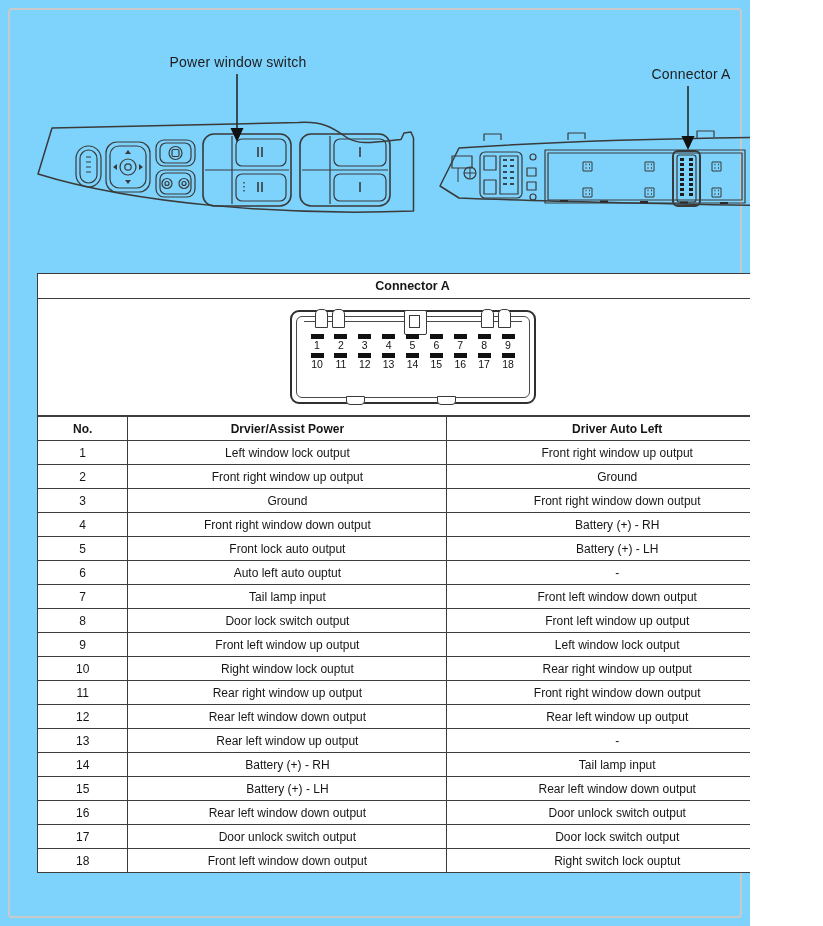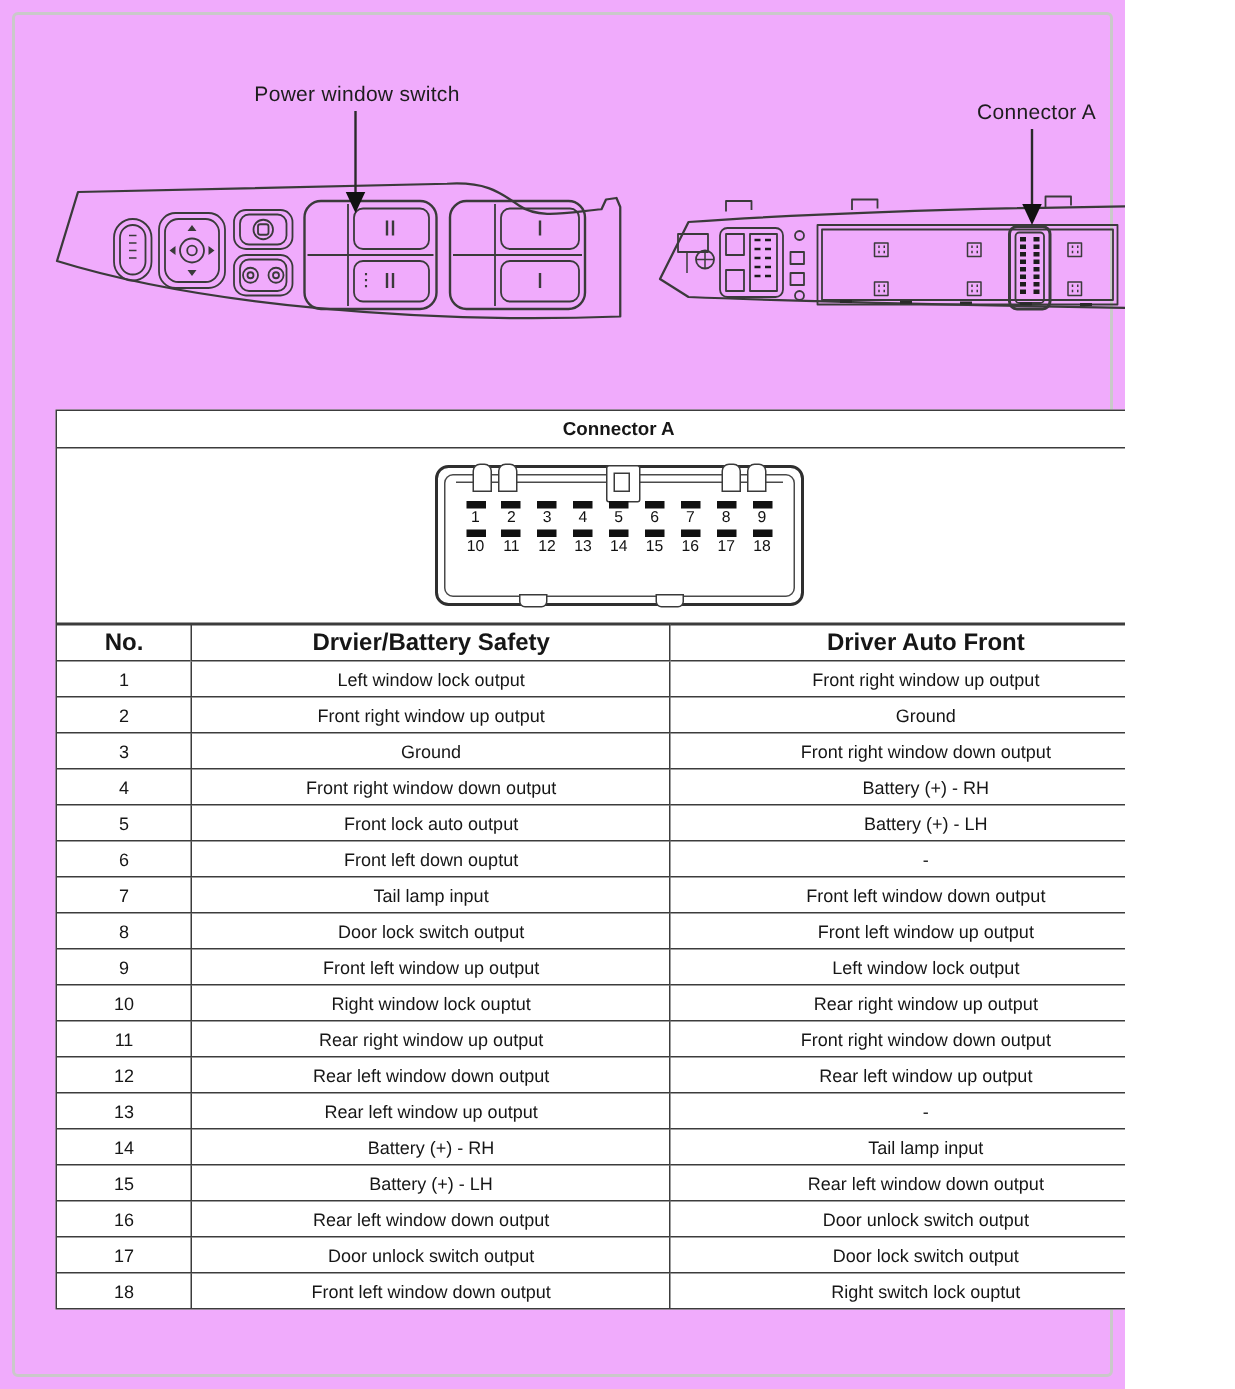--- a/index.html
+++ b/index.html
@@ -1,17 +1,17 @@
 <!DOCTYPE html>
 <html><head>
 <meta charset="utf-8">
 <style>
   html,body{margin:0;padding:0;background:#ffffff;}
   #page{
-    position:relative;width:750px;height:926px;background:#f0abfc;
+    position:relative;width:750px;height:926px;background:#7dd3fc;
     font-family:"Liberation Sans", sans-serif;color:#161616;overflow:hidden;
   }
   #page-frame{
     position:absolute;left:8px;top:8px;right:8px;bottom:8px;
     border:2px solid #c9c9c9;border-radius:4px;pointer-events:none;
   }
   
   .diagram-label{
     position:absolute;font-size:14px;color:#1d1d1d;text-align:center;letter-spacing:.2px;
   }
@@ -66,21 +66,21 @@
   }
   .pd-f1{left:54px;} .pd-f2{right:78px;}
   
   table#pin-table{
     width:100%;border-collapse:collapse;table-layout:fixed;font-size:12px;
   }
   #pin-table th,#pin-table td{
     border:1px solid #3c3c3c;height:23px;text-align:center;padding:0 4px;
     overflow:hidden;white-space:nowrap;
   }
-  #pin-table th{font-weight:bold;font-size:16px;}
+  #pin-table th{font-weight:bold;font-size:12px;}
   #pin-table col.c-no{width:12%;}
   #pin-table col.c-left{width:42.6%;}
   #pin-table col.c-right{width:45.4%;}
   #pin-table tr>*:first-child{border-left:none;}
   #pin-table tr>*:last-child{border-right:none;}
   #pin-table tr:last-child>*{border-bottom:none;}
 </style>
 </head>
 <body>
 
@@ -326,22 +326,22 @@
 
     <table id="pin-table">
       <colgroup>
           <col class="c-no">
           <col class="c-left">
           <col class="c-right">
         </colgroup>
       <thead>
         <tr>
           <th>No.</th>
-          <th>Drvier/Battery Safety</th>
-          <th>Driver Auto Front</th>
+          <th>Drvier/Assist Power</th>
+          <th>Driver Auto Left</th>
         </tr>
       </thead>
       <tbody>
           <tr>
             <td>1</td>
             <td>Left window lock output</td>
             <td>Front right window up output</td>
           </tr>
           <tr>
             <td>2</td>
@@ -358,21 +358,21 @@
             <td>Front right window down output</td>
             <td>Battery (+) - RH</td>
           </tr>
           <tr>
             <td>5</td>
             <td>Front lock auto output</td>
             <td>Battery (+) - LH</td>
           </tr>
           <tr>
             <td>6</td>
-            <td>Front left down ouptut</td>
+            <td>Auto left auto ouptut</td>
             <td>-</td>
           </tr>
           <tr>
             <td>7</td>
             <td>Tail lamp input</td>
             <td>Front left window down output</td>
           </tr>
           <tr>
             <td>8</td>
             <td>Door lock switch output</td>

